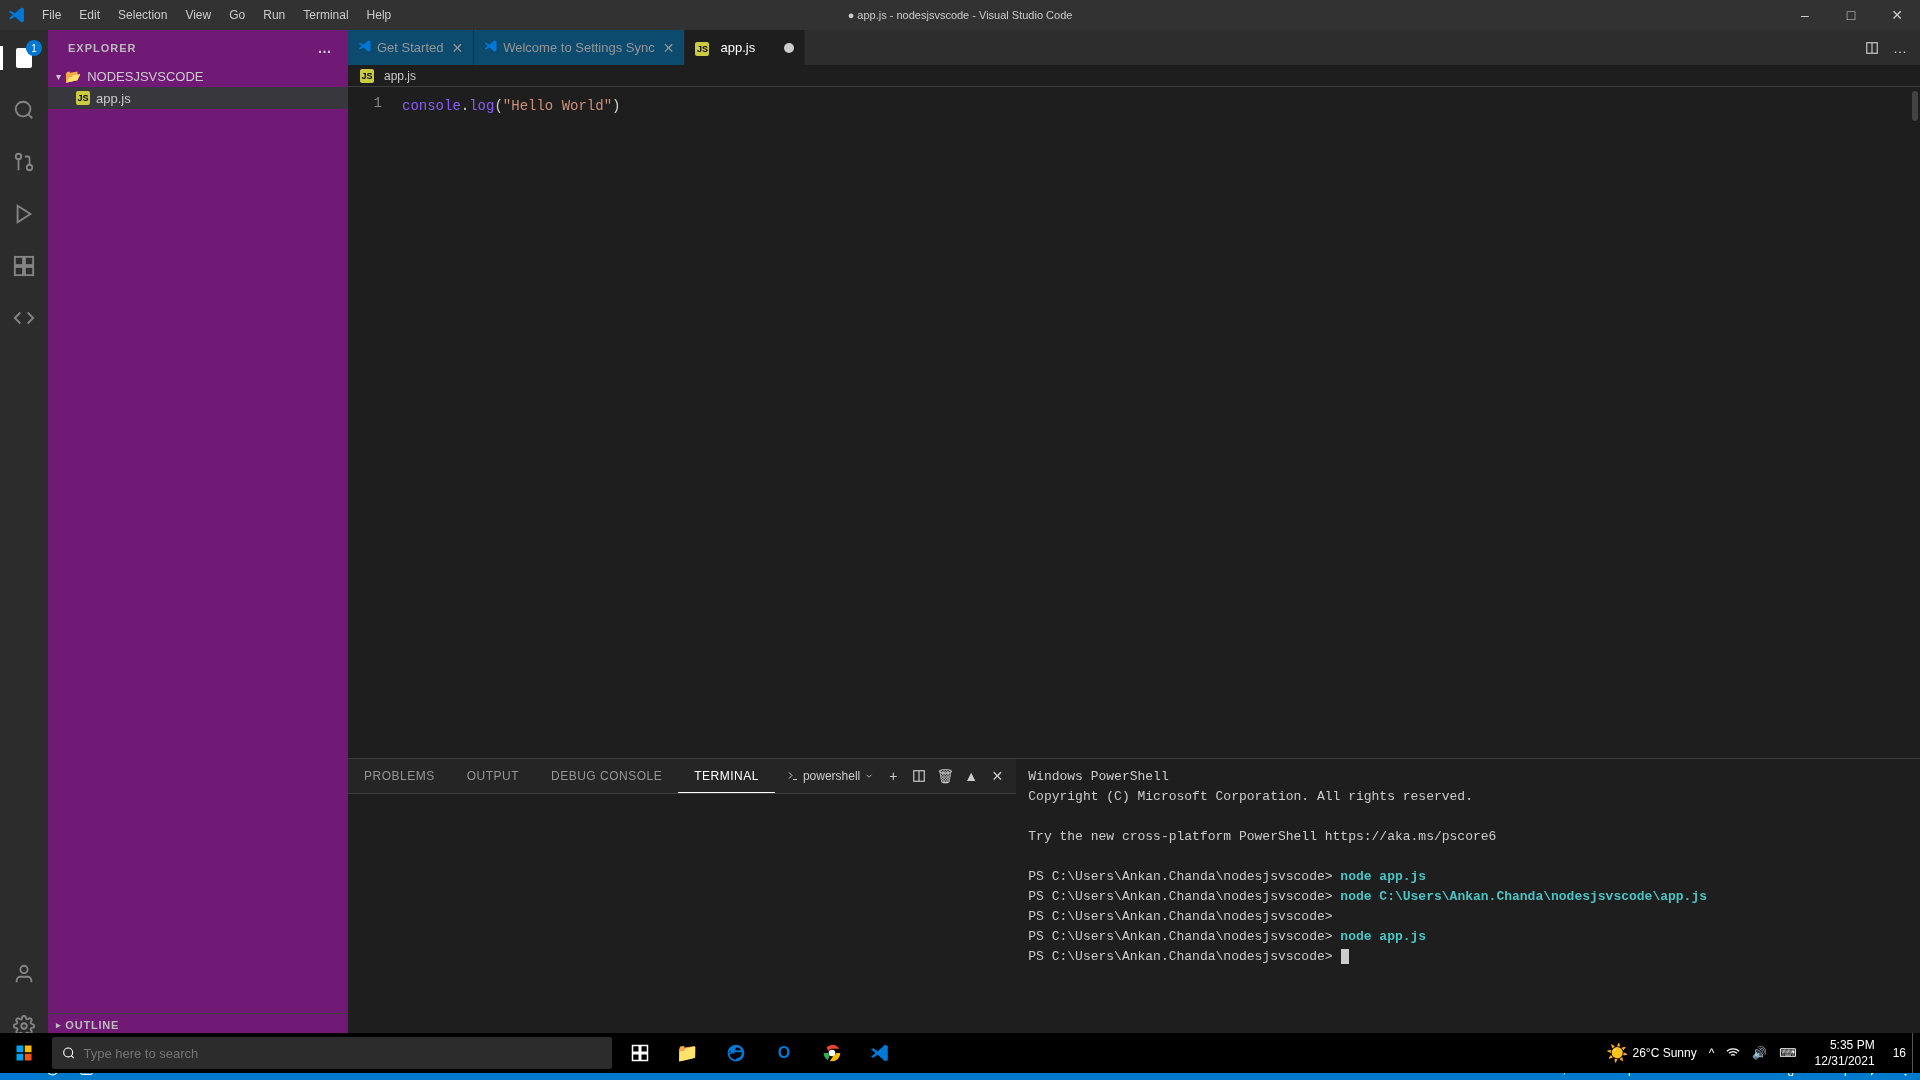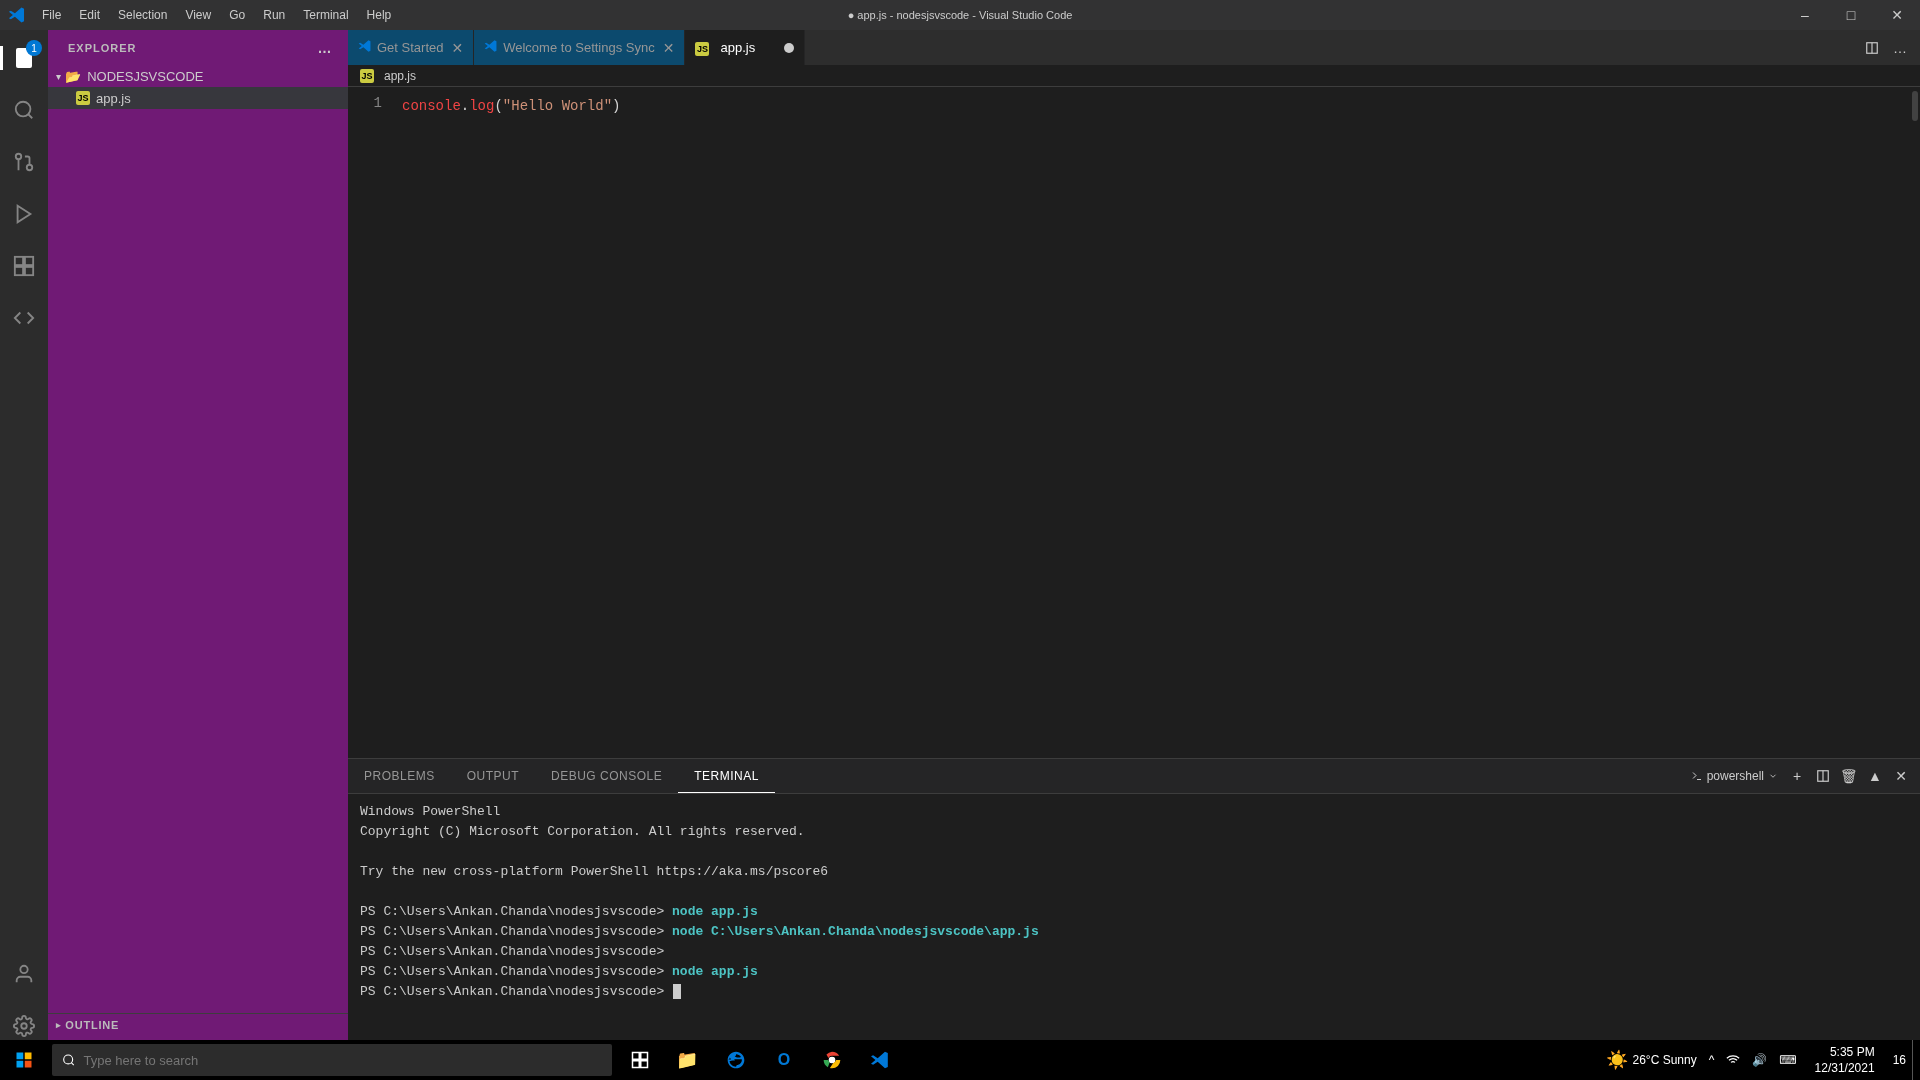--- a/index.html
+++ b/index.html
@@ -286,31 +286,30 @@
     }
     #code-content {
       flex: 1;
       padding: 8px 8px 8px 4px;
       font-family: 'Consolas', 'Courier New', monospace;
       font-size: 14px;
       line-height: 22px;
       overflow: auto;
     }
     .code-line { white-space: pre; }
-    .kw-yellow { color: #ef4444; }
+    .kw-yellow { color: #8b5cf6; }
     .str-orange { color: #ce9178; }
     .punct { color: #d4d4d4; }
 
     
     #terminal-panel {
       height: 300px;
       background: #1e1e1e;
       border-top: 1px solid #3d3d3d;
       display: flex;
-      flex-direction: column;
     }
     #panel-tabs {
       height: 35px;
       background: #252526;
       display: flex;
       align-items: stretch;
       border-bottom: 1px solid #3d3d3d;
     }
     .panel-tab {
       padding: 0 16px;
@@ -394,21 +393,21 @@
       height: 100%;
     }
 
     
     #taskbar {
       height: 40px;
       background: #000000;
       display: flex;
       align-items: center;
       position: fixed;
-      bottom: 0;
+      bottom: 7px;
       left: 0;
       width: 1920px;
       z-index: 100;
     }
     #start-btn {
       width: 48px;
       height: 40px;
       display: flex;
       align-items: center;
       justify-content: center;

